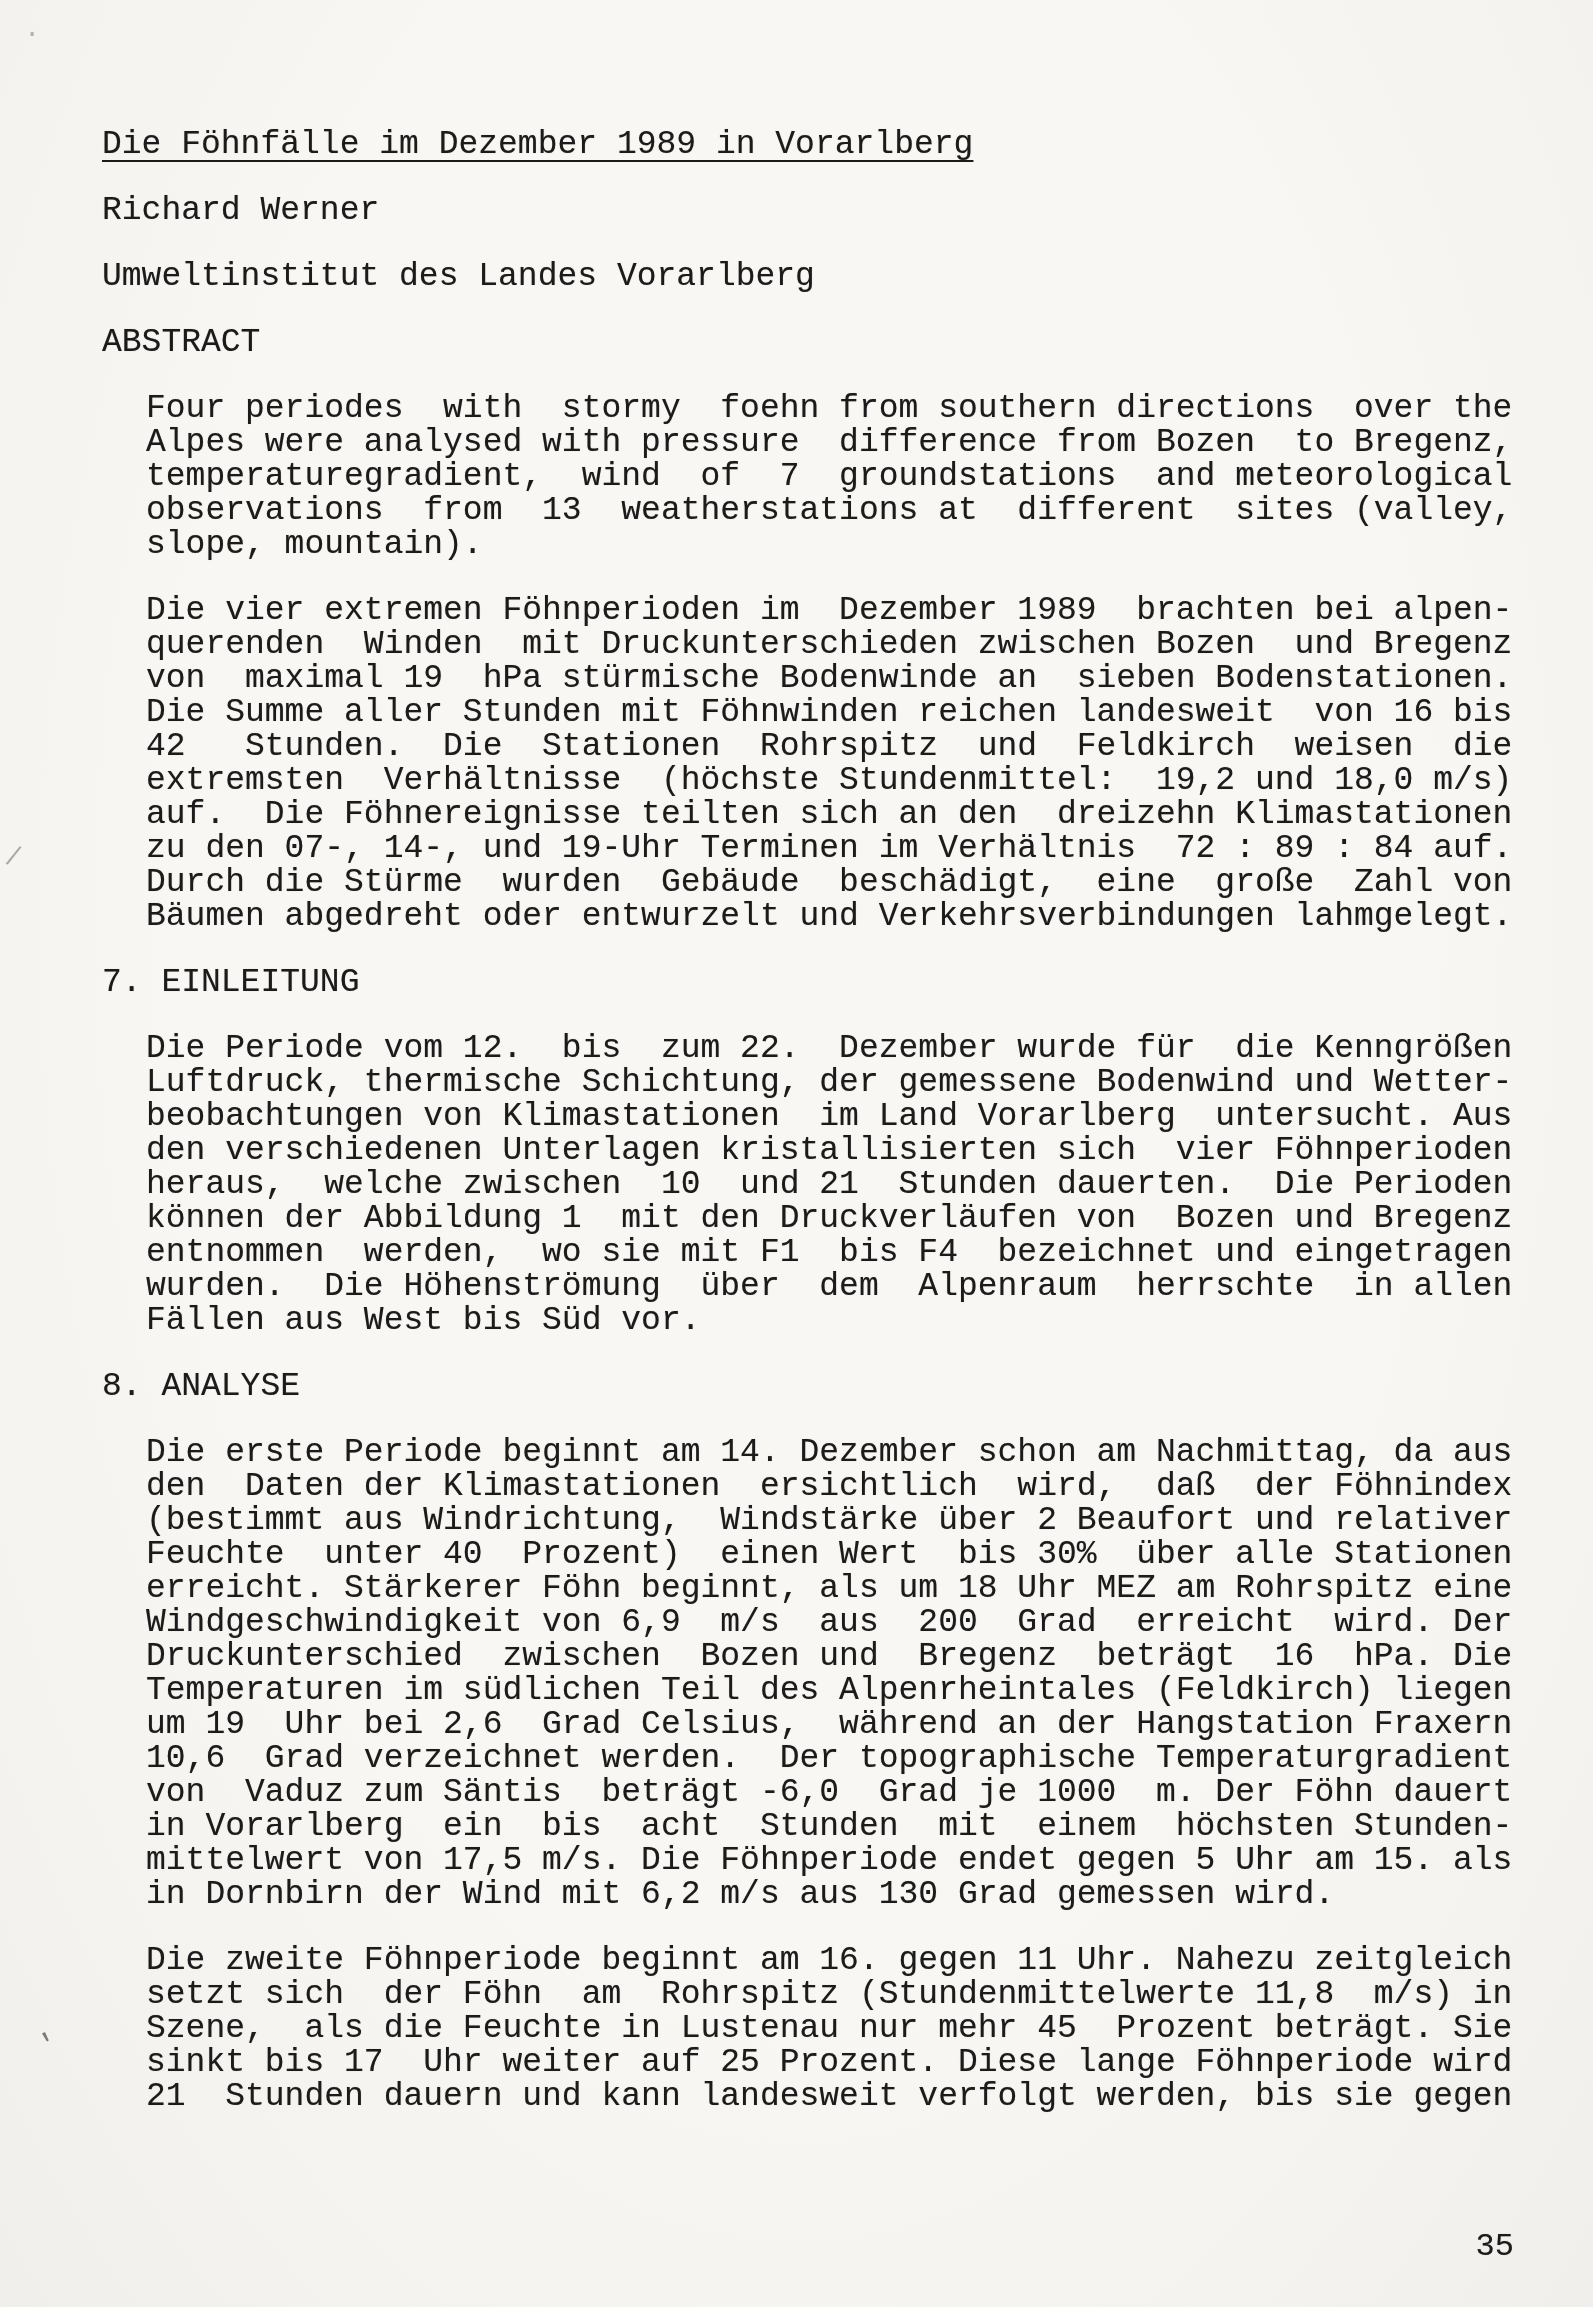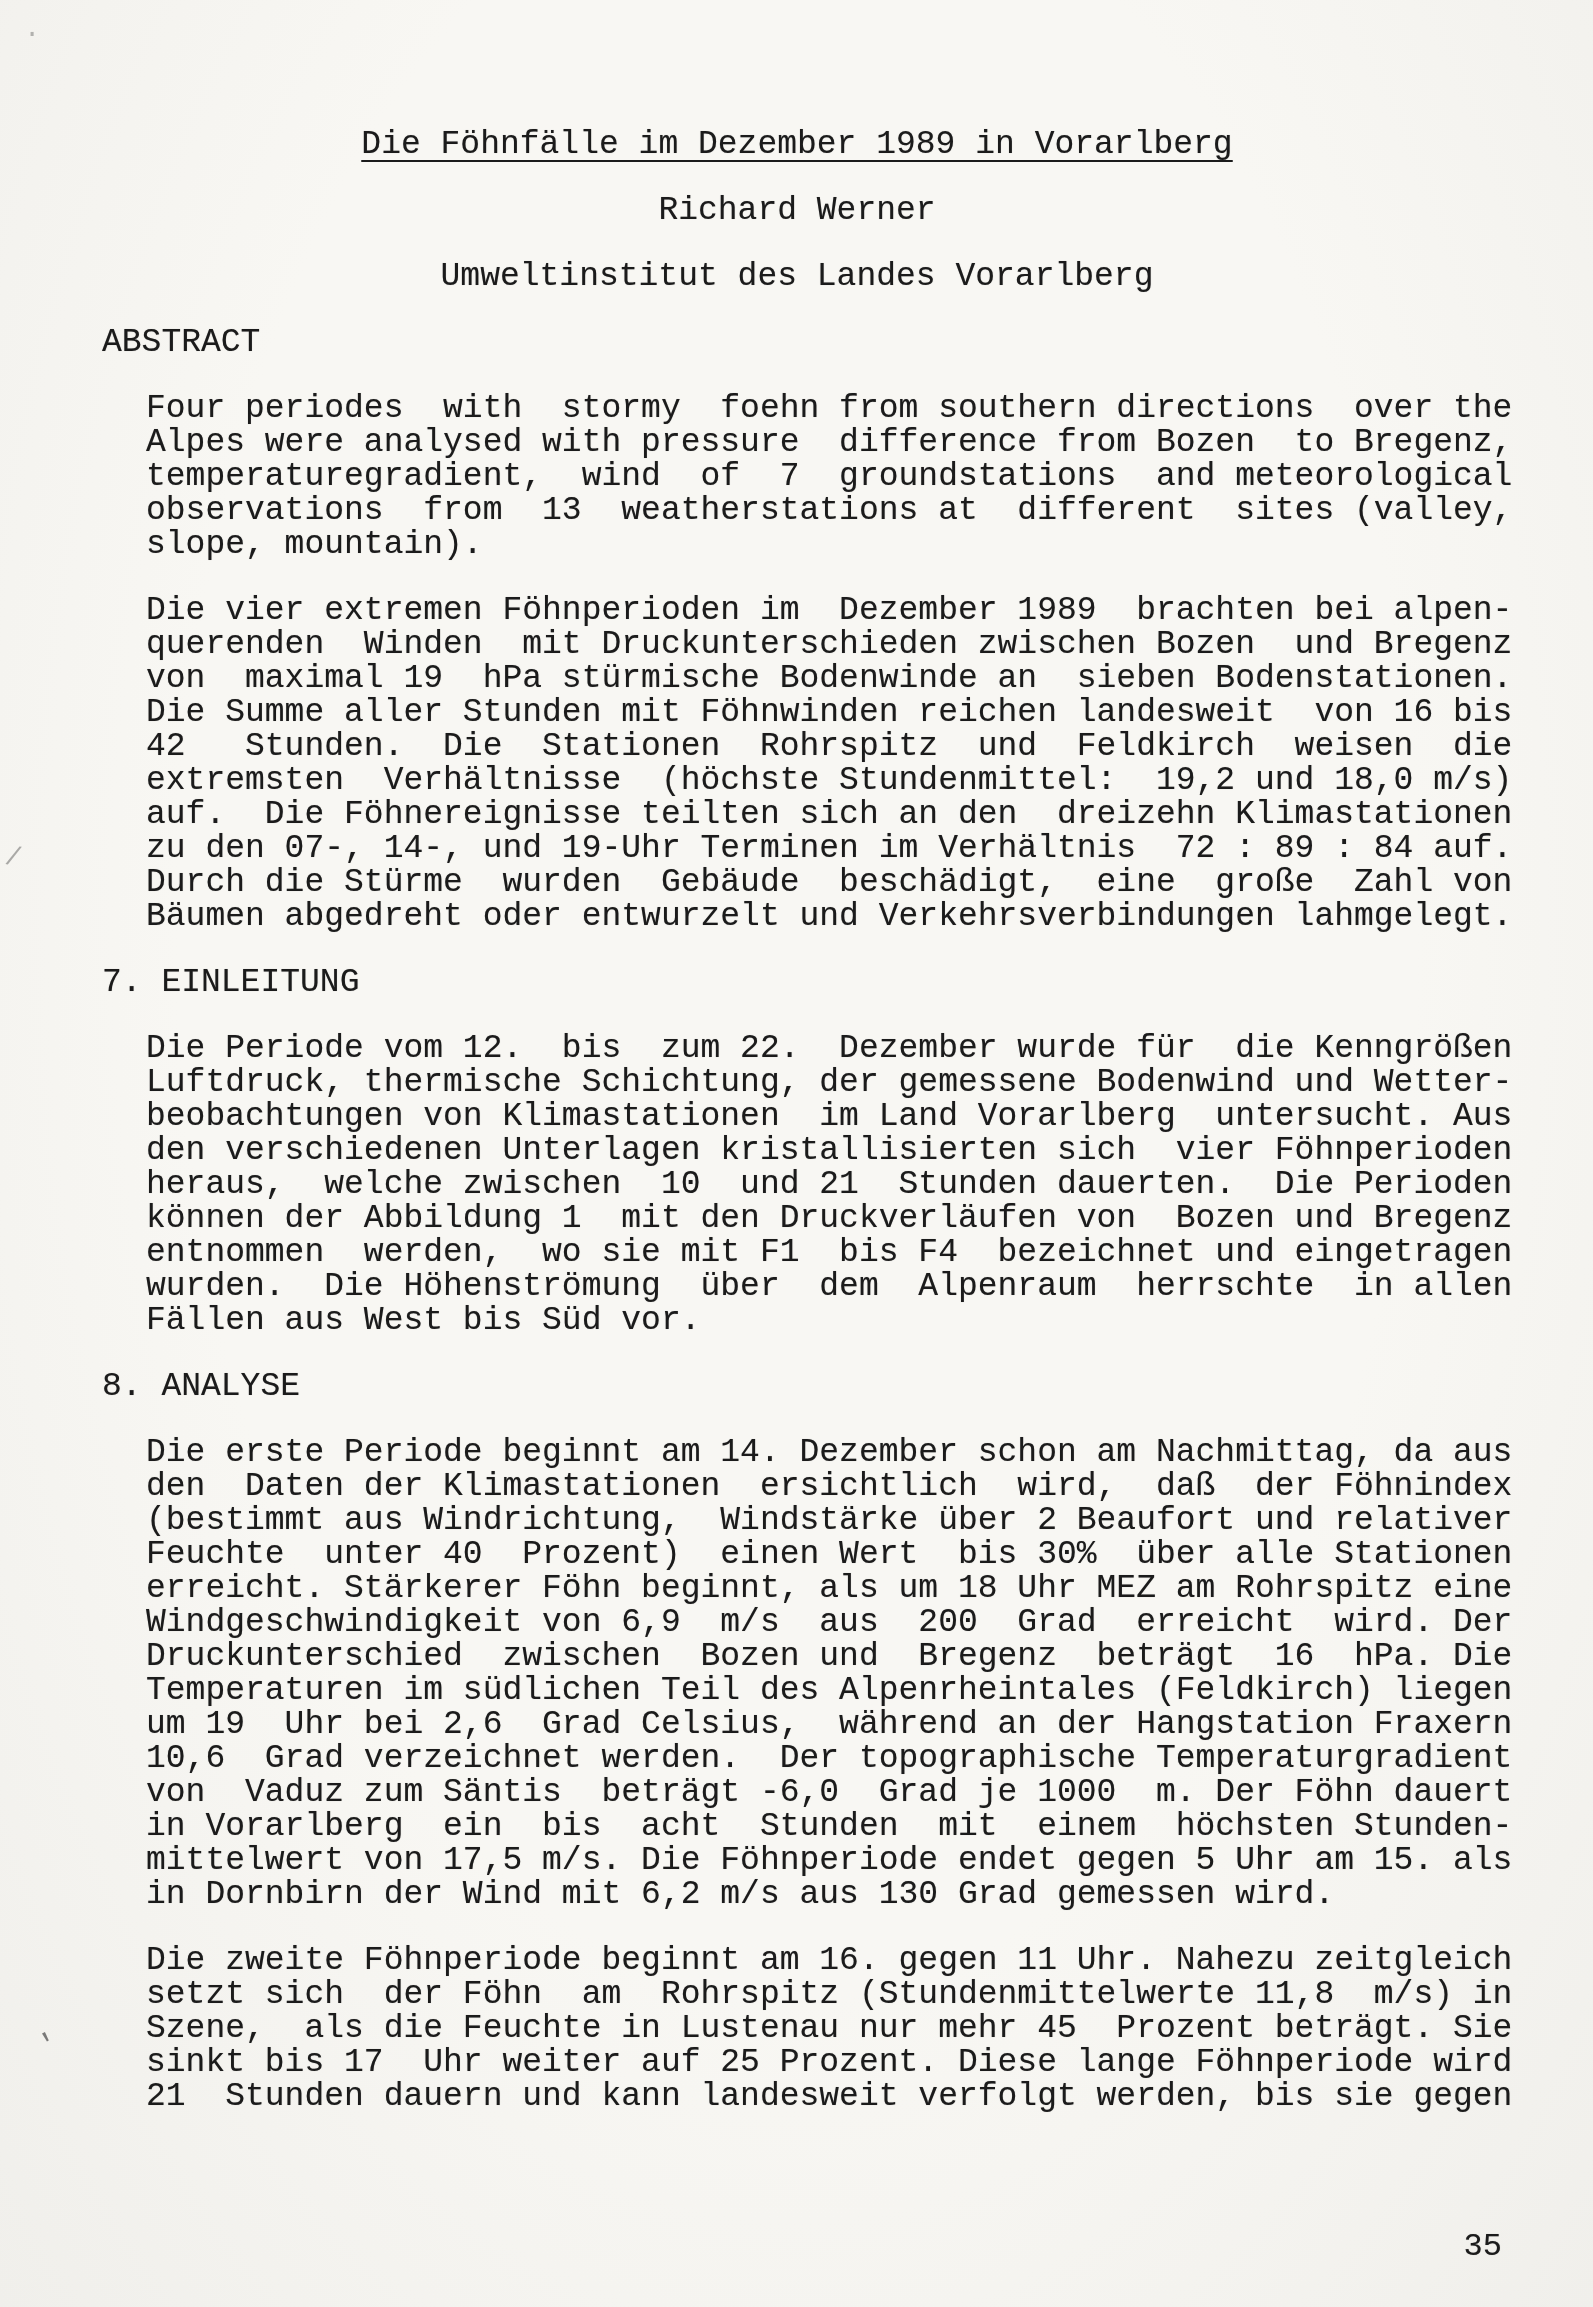--- a/index.html
+++ b/index.html
@@ -27,35 +27,34 @@
   .line {
     font-size: 33px;
     line-height: 34px;
     white-space: pre;
     text-shadow: 0 0 0.8px rgba(20,20,20,0.35);
   }
   .block {
     margin-bottom: 32px;
   }
   .center {
-    text-align: center;
     white-space: pre;
   }
   .title {
     text-decoration: underline;
     text-underline-offset: 7.2px;
     text-decoration-thickness: 2.4px;
   }
   .para {
     white-space: pre;
     margin-left: 44px;
   }
   .pagenum {
     position: absolute;
-    right: 92px;
+    right: 80px;
     bottom: 44px;
     font-size: 32px;
     line-height: 32px;
     text-shadow: 0 0 0.8px rgba(20,20,20,0.35);
   }
   .artifact {
     position: absolute;
     font-size: 27px;
     color: #3a3a3a;
   }

